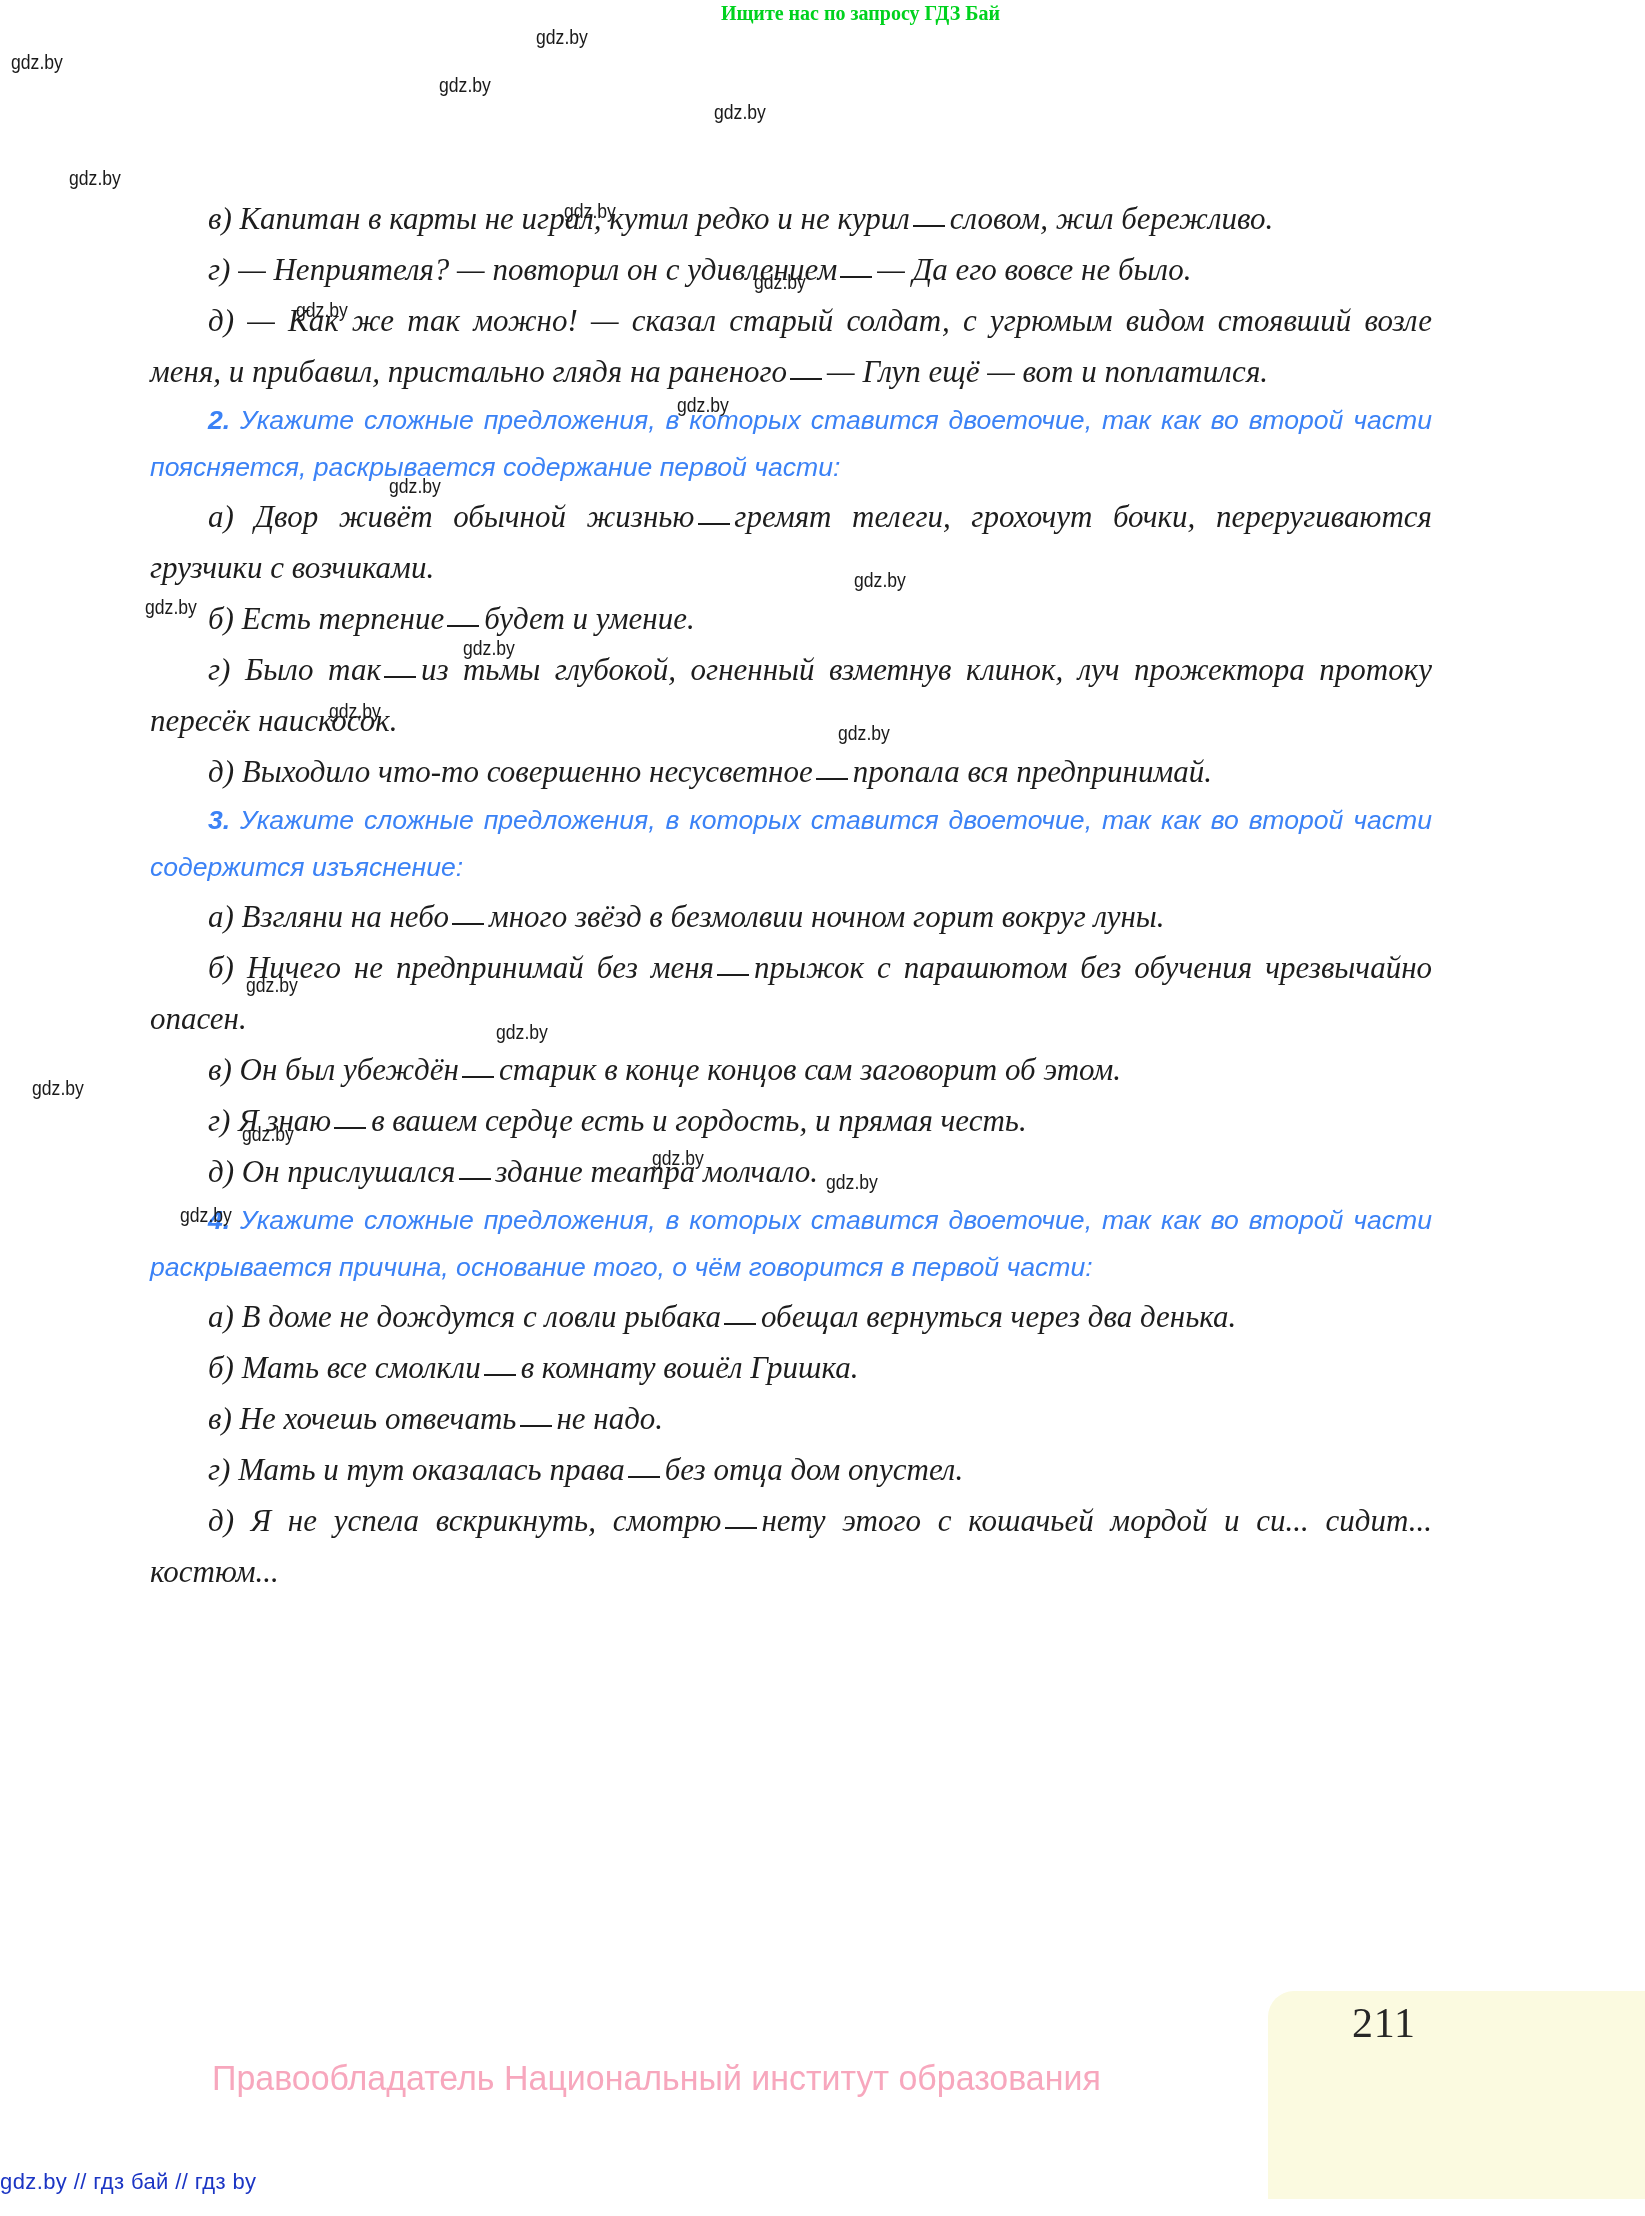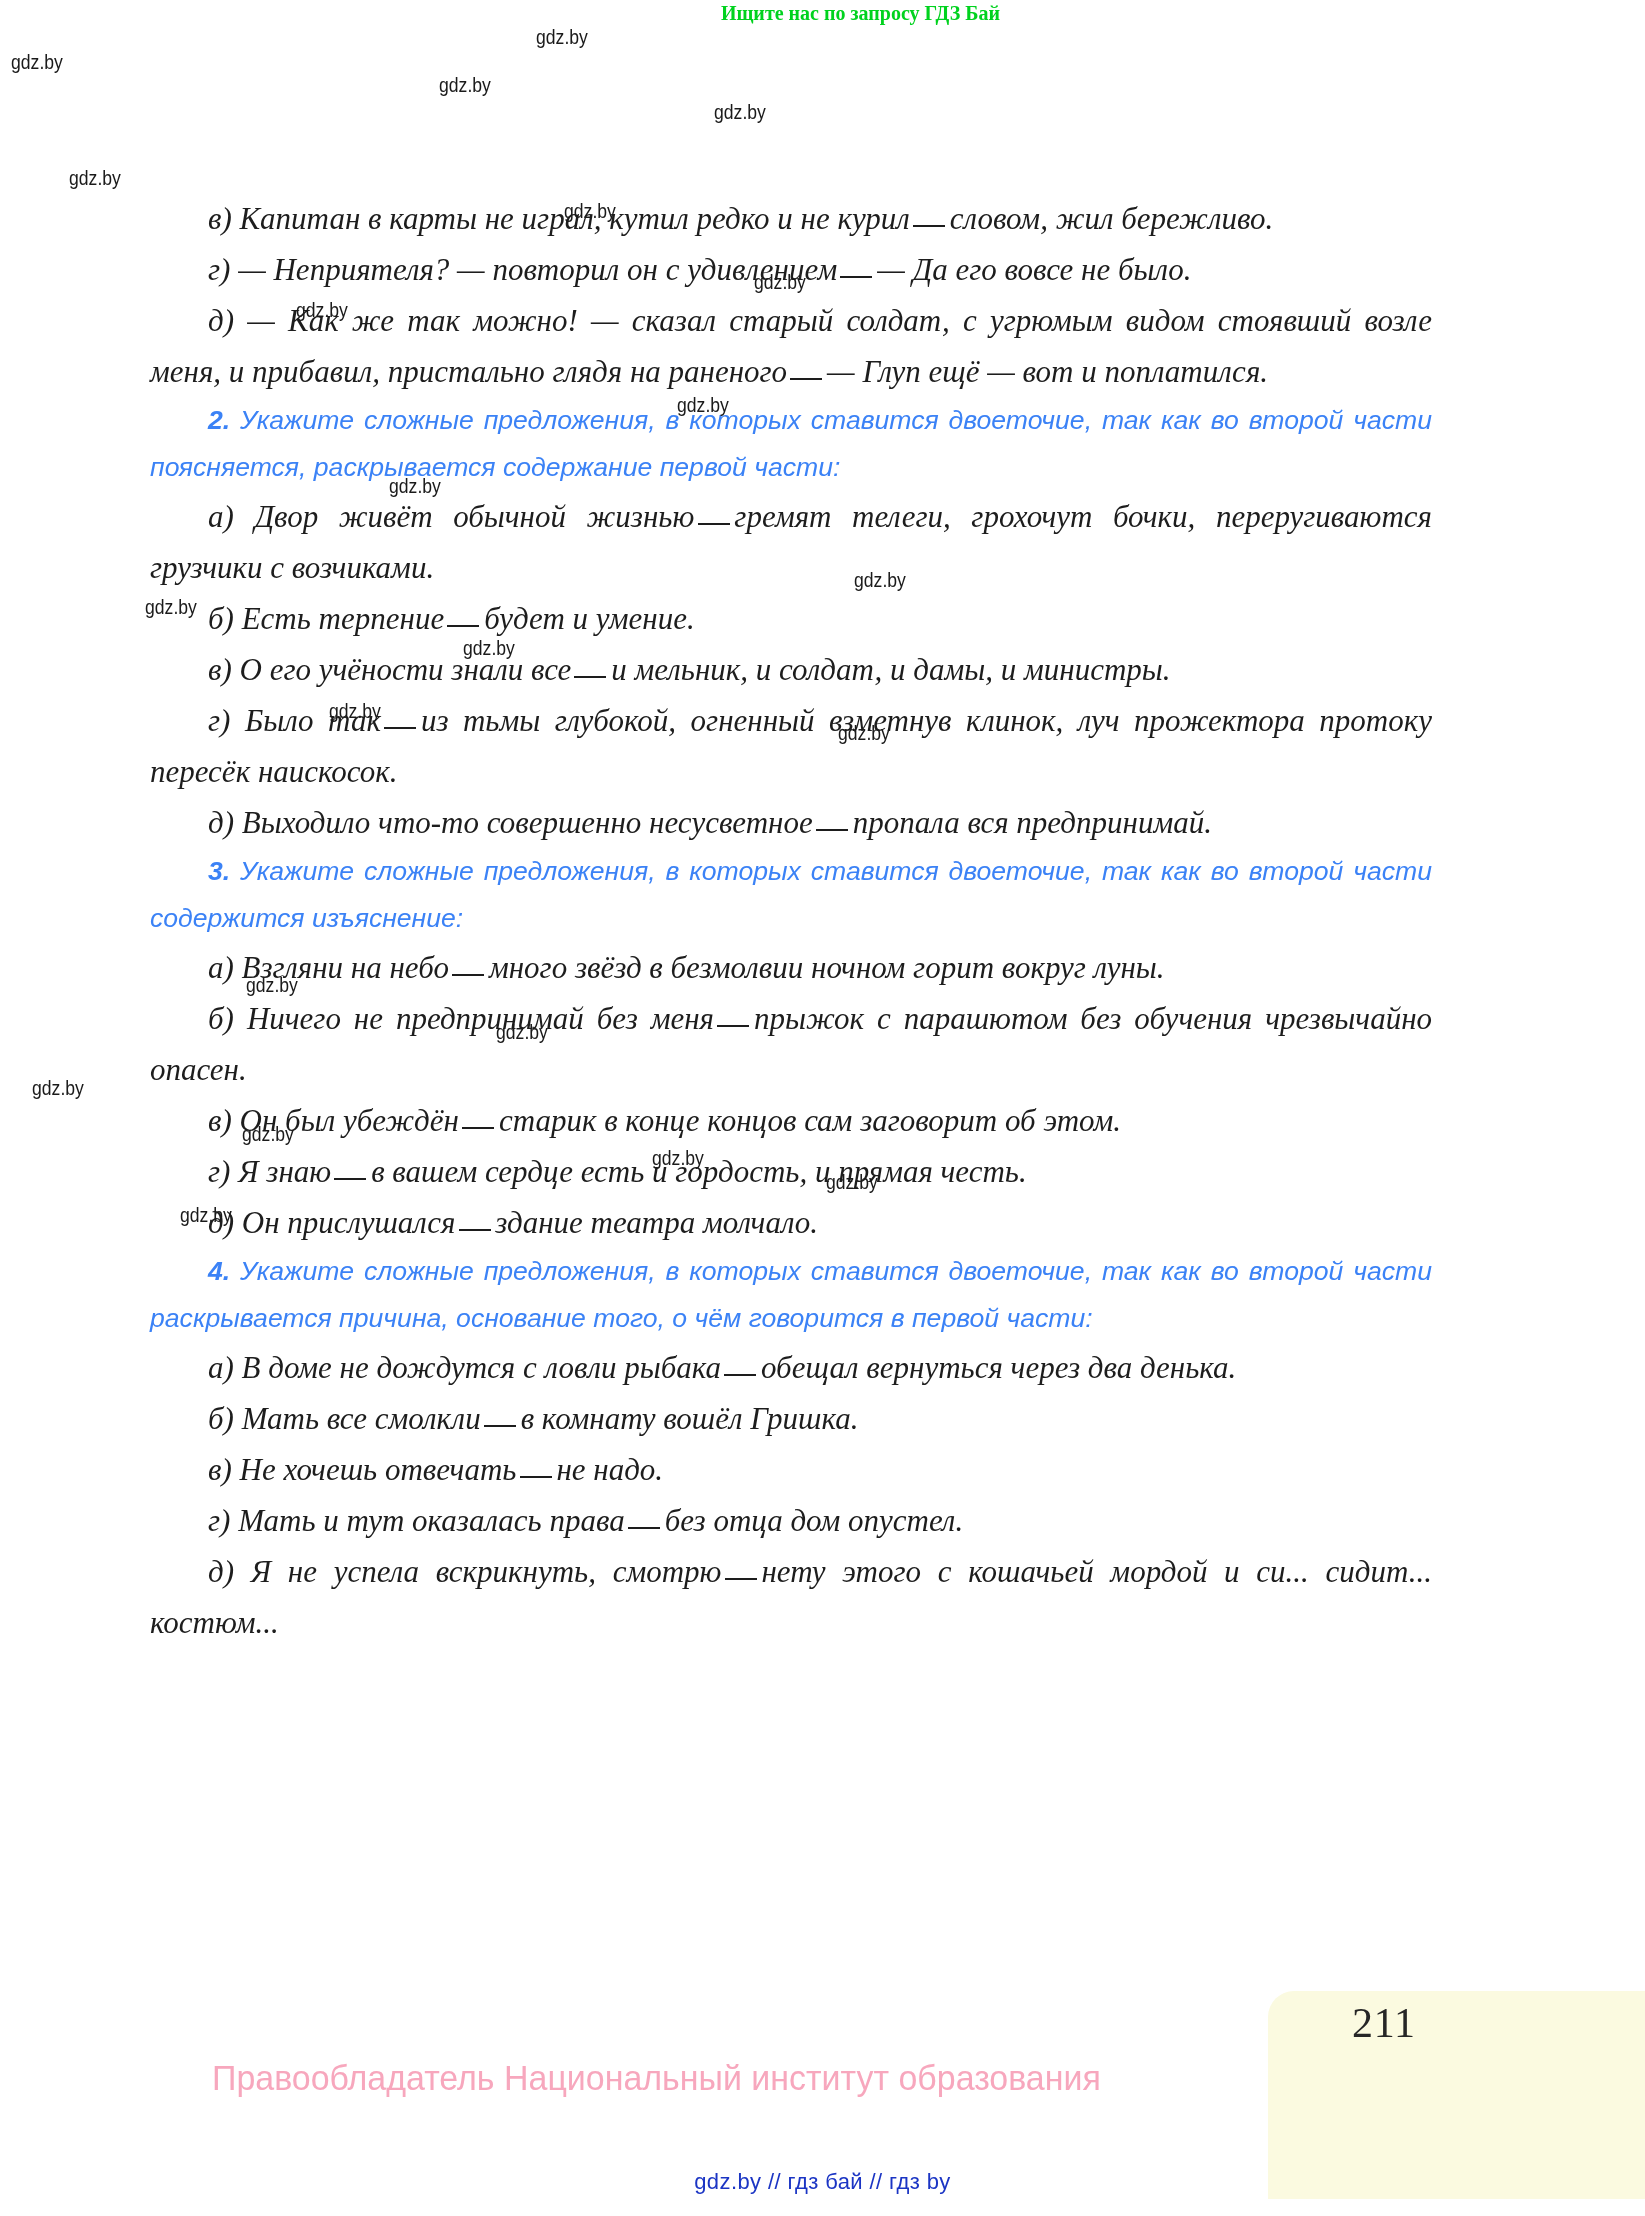--- a/index.html
+++ b/index.html
@@ -122,21 +122,21 @@
     transform: scaleX(0.97);
     transform-origin: left top;
   }
 
   
   #footer-link {
     position: absolute;
     left: 0;
     top: 2169px;
     width: 1645px;
-    text-align: center;
+    text-align: left;
     font-family: "Liberation Sans", sans-serif;
     font-size: 22px;
     color: #1b35c4;
     letter-spacing: 0.4px;
   }
 </style>
 </head>
 <body>
 
 <div id="page">
@@ -150,21 +150,20 @@
     <p class="para"><span>г)</span> <span>— Неприятеля? — повторил он с удивлением</span><span class="blank"></span><span>— Да его вовсе не было.</span></p>
 
     <p class="para"><span>д)</span> <span>— Как же так можно! — сказал старый солдат, с угрюмым видом стоявший возле меня, и прибавил, пристально глядя на раненого</span><span class="blank"></span><span>— Глуп ещё — вот и поплатился.</span></p>
 
     <p class="task gap-md"><span class="num">2.</span> <span>Укажите сложные предложения, в которых ставится двоеточие, так как во второй части поясняется, раскрывается содержание первой части:</span></p>
 
     <p class="para gap-sm"><span>а)</span> <span>Двор живёт обычной жизнью</span><span class="blank"></span><span>гремят телеги, грохочут бочки, переругиваются грузчики с возчиками.</span></p>
 
     <p class="para last-left"><span>б)</span> <span>Есть терпение</span><span class="blank"></span><span>будет и умение.</span></p>
 
-    <p class="para"><span>в)</span> <span>О его учёности знали все</span><span class="blank"></span><span>и мельник, и солдат, и дамы, и министры.</span></p>
 
     <p class="para"><span>г)</span> <span>Было так</span><span class="blank"></span><span>из тьмы глубокой, огненный взметнув клинок, луч прожектора протоку пересёк наискосок.</span></p>
 
     <p class="para"><span>д)</span> <span>Выходило что-то совершенно несусветное</span><span class="blank"></span><span>пропала вся предпринимай.</span></p>
 
     <p class="task gap-md"><span class="num">3.</span> <span>Укажите сложные предложения, в которых ставится двоеточие, так как во второй части содержится изъяснение:</span></p>
 
     <p class="para gap-sm"><span>а)</span> <span>Взгляни на небо</span><span class="blank"></span><span>много звёзд в безмолвии ночном горит вокруг луны.</span></p>
 
     <p class="para"><span>б)</span> <span>Ничего не предпринимай без меня</span><span class="blank"></span><span>прыжок с парашютом без обучения чрезвычайно опасен.</span></p>

